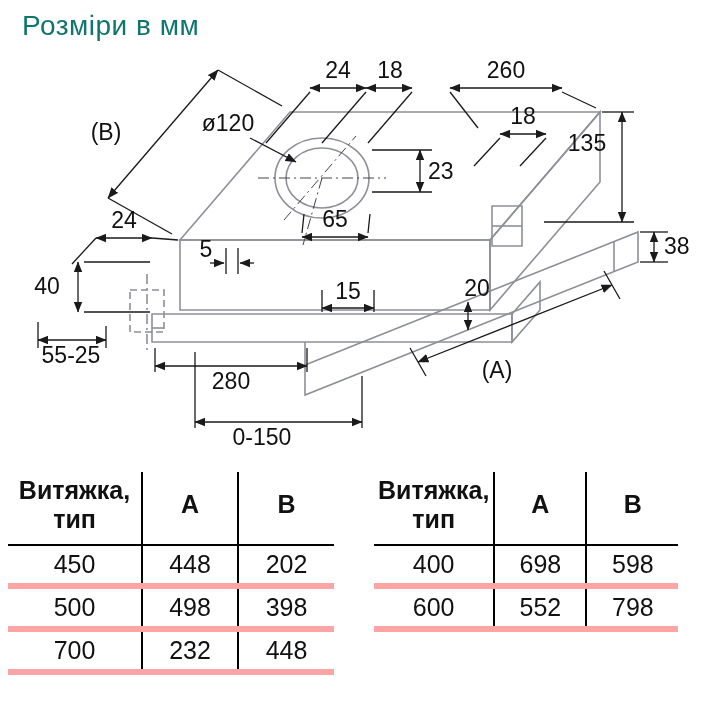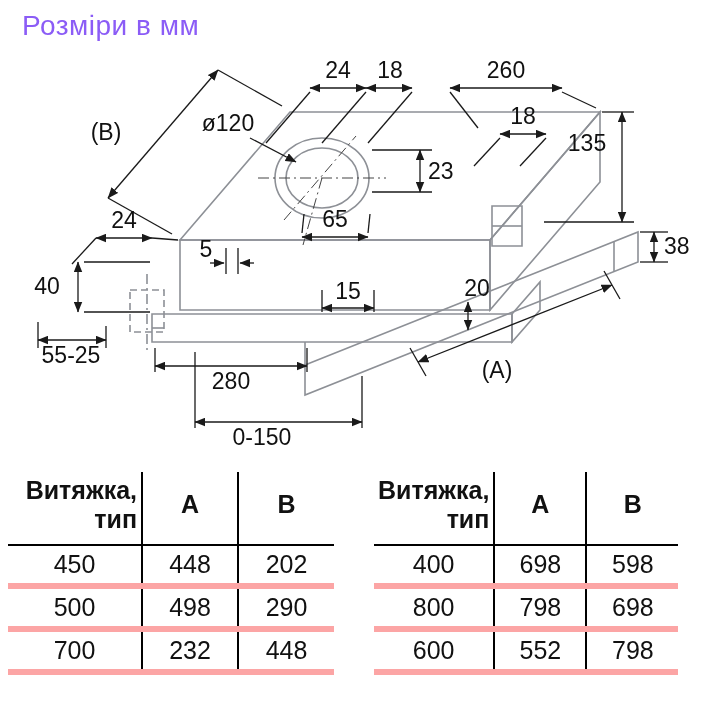--- a/index.html
+++ b/index.html
@@ -2,29 +2,29 @@
 <html><head>
 <meta charset="utf-8">
 <style>
   html,body { margin:0; padding:0; }
   body {
     width:720px; height:720px; background:#ffffff; position:relative; overflow:hidden;
     font-family:"Liberation Sans", sans-serif; color:#111;
   }
   .title {
     position:absolute; left:22px; top:10px; font-size:28px; letter-spacing:0.5px;
-    color:#8b5cf6;
+    color:#0f766e;
   }
   svg.drawing { position:absolute; left:0; top:0; }
   svg.drawing text { font-size:23px; fill:#111; font-family:"Liberation Sans", sans-serif; }
   .tables { position:absolute; top:472px; left:8px; display:flex; gap:40px; align-items:flex-start; }
   table { border-collapse:collapse; font-size:25px; table-layout:fixed; }
   th, td { text-align:center; font-weight:normal; padding:2px 4px; }
   thead th { font-weight:bold; border-bottom:2px solid #000; padding-top:4px; padding-bottom:10px; vertical-align:middle; }
-  thead th.name { text-align:right; line-height:1.15; padding-left:4px; }
+  thead th.name { text-align:center; line-height:1.15; padding-left:4px; }
   tbody td { border-bottom:6px solid #fca5a5; height:33px; }
   th:nth-child(2), td:nth-child(2), th:nth-child(3), td:nth-child(3) { border-left:2px solid #000; }
 </style>
 </head>
 <body>
 
 <div class="title">Розміри в мм</div>
 
 <svg class="drawing" width="720" height="466" viewBox="0 0 720 466">
   <defs>
@@ -174,21 +174,21 @@
     </thead>
     <tbody>
       <tr>
         <td>450</td>
         <td>448</td>
         <td>202</td>
       </tr>
       <tr>
         <td>500</td>
         <td>498</td>
-        <td>290</td>
+        <td>398</td>
       </tr>
       <tr>
         <td>700</td>
         <td>232</td>
         <td>448</td>
       </tr>
     </tbody>
   </table>
 
   <table>
@@ -207,25 +207,20 @@
         <th>B</th>
       </tr>
     </thead>
     <tbody>
       <tr>
         <td>400</td>
         <td>698</td>
         <td>598</td>
       </tr>
       <tr>
-        <td>800</td>
-        <td>798</td>
-        <td>698</td>
-      </tr>
-      <tr>
         <td>600</td>
         <td>552</td>
         <td>798</td>
       </tr>
     </tbody>
   </table>
 
 </div>
 
 </body></html>

